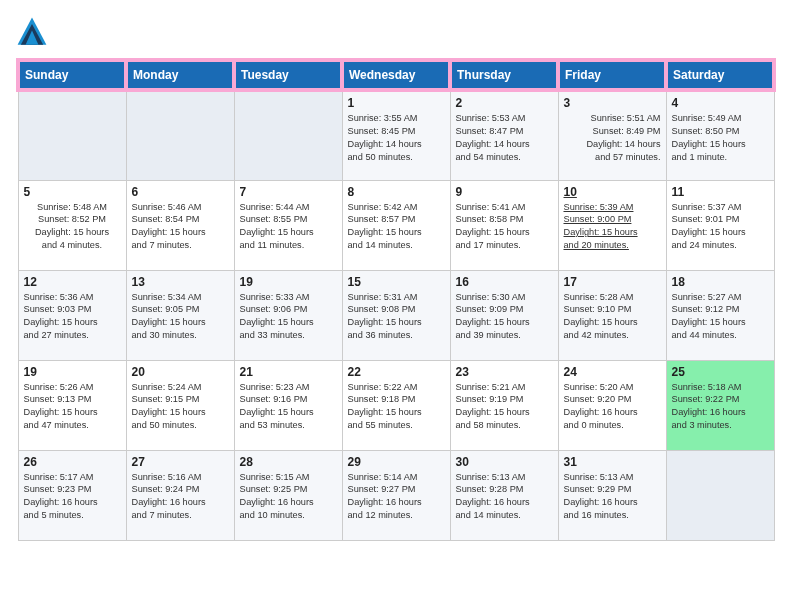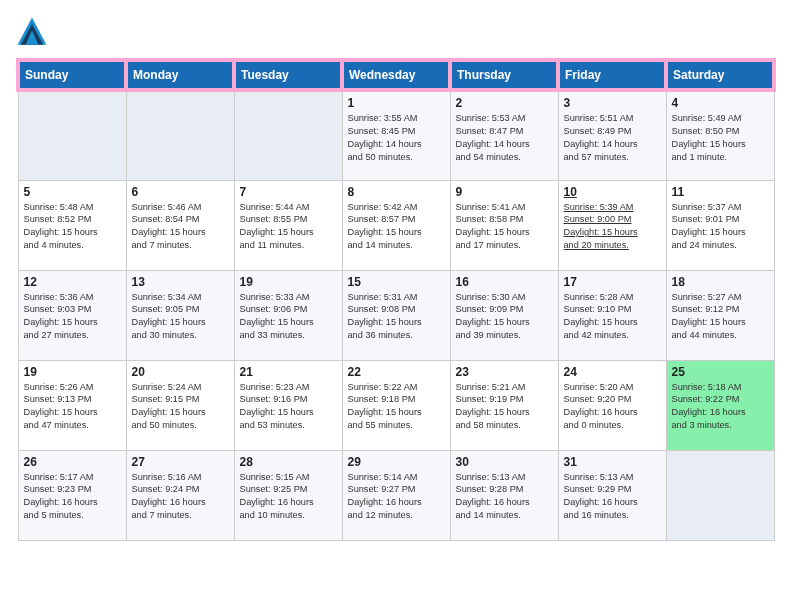--- a/index.html
+++ b/index.html
@@ -138,37 +138,37 @@
         </td>
         <td style="background: rgb(245, 247, 250);">
           <span class="day-num">2</span>
           <div class="cell-text" style="white-space: pre-line;">Sunrise: 5:53 AM
 Sunset: 8:47 PM
 Daylight: 14 hours
 and 54 minutes.</div>
         </td>
         <td style="background: rgb(245, 247, 250);">
           <span class="day-num">3</span>
-          <div class="cell-text" style="white-space: pre-line;">Sunrise: 5:51 AM
+          <div class="cell-text" style="white-space: pre-line; text-align: right;">Sunrise: 5:51 AM
 Sunset: 8:49 PM
 Daylight: 14 hours
 and 57 minutes.</div>
         </td>
         <td style="background: rgb(245, 247, 250);">
           <span class="day-num">4</span>
           <div class="cell-text" style="white-space: pre-line;">Sunrise: 5:49 AM
 Sunset: 8:50 PM
 Daylight: 15 hours
 and 1 minute.</div>
         </td>
       </tr>
       <tr>
         <td style="background: rgb(255, 255, 255);">
           <span class="day-num">5</span>
-          <div class="cell-text" style="white-space: pre-line;">Sunrise: 5:48 AM
+          <div class="cell-text" style="white-space: pre-line; text-align: center;">Sunrise: 5:48 AM
 Sunset: 8:52 PM
 Daylight: 15 hours
 and 4 minutes.</div>
         </td>
         <td style="background: rgb(255, 255, 255);">
           <span class="day-num">6</span>
           <div class="cell-text" style="white-space: pre-line;">Sunrise: 5:46 AM
 Sunset: 8:54 PM
 Daylight: 15 hours
 and 7 minutes.</div>

